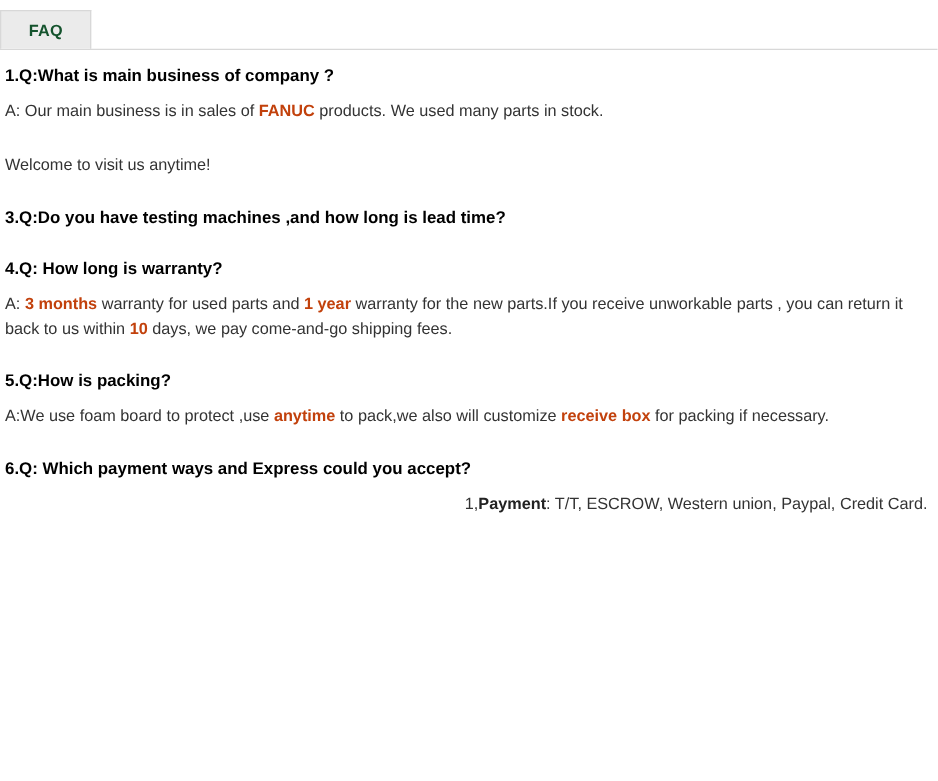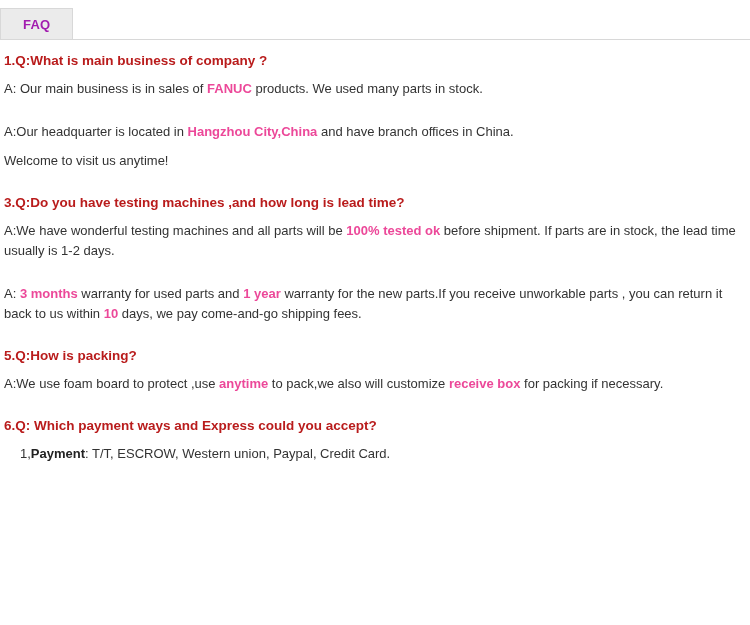--- a/index.html
+++ b/index.html
@@ -34,56 +34,57 @@
     height: 31px;
     box-sizing: border-box;
     padding: 0 22px;
     display: flex;
     align-items: center;
     background: #ebebeb;
     border: 1px solid #d8d8d8;
     border-bottom: none;
     font-size: 13px;
     font-weight: bold;
-    color: #a21caf;
+    color: #14532d;
     letter-spacing: 0.2px;
   }
   .content {
     padding: 12px 8px 0 4px;
     box-sizing: border-box;
   }
   .qline {
     font-size: 13.5px;
     font-weight: bold;
-    color: #b91c1c;
+    color: #000000;
     margin: 0 0 9px 0;
     line-height: 18px;
   }
   .aline {
     font-size: 13px;
     color: #333333;
     margin: 0 0 9px 0;
     line-height: 20px;
   }
   .aline.wide {
     max-width: 735px;
   }
   .spacer {
     height: 14px;
   }
   b.strong {
     font-weight: bold;
-    color: #ec4899;
+    color: #c2410c;
   }
   .sub {
     font-size: 13px;
     color: #333333;
     margin: 0 0 7px 0;
     line-height: 19px;
     padding-left: 16px;
+    text-align: right;
   }
   .sub .lbl {
     font-weight: bold;
     color: #222222;
   }
 </style>
 </head>
 <body>
 
 <div class="page">
@@ -96,33 +97,28 @@
 
   <div class="content">
 
     <p class="qline">1.Q:What is main business of company ?</p>
     <p class="aline">
       <span>A:  Our main business is in sales of  </span><b class="strong">FANUC</b><span> products. We used many parts in stock.</span>
     </p>
     <div class="spacer"></div>
 
     <p class="aline">
-      <span>A:Our headquarter is located in </span><b class="strong">Hangzhou City,China</b><span> and have branch offices in China.</span>
-    </p>
-    <p class="aline">
       <span>Welcome to visit us anytime!</span>
     </p>
     <div class="spacer"></div>
 
     <p class="qline">3.Q:Do you have testing machines ,and how long is lead time?</p>
-    <p class="aline wide">
-      <span>A:We have wonderful testing machines and all parts will be </span><b class="strong">100% tested ok</b><span> before shipment. If parts are in stock, the lead time usually is 1-2 days.</span>
-    </p>
     <div class="spacer"></div>
 
+    <p class="qline">4.Q: How long is warranty?</p>
     <p class="aline wide">
       <span>A: </span><b class="strong">3 months</b><span> warranty for used parts and </span><b class="strong">1 year</b><span> warranty for the new parts.If you receive unworkable parts , you can return it back to us within </span><b class="strong">10</b><span> days, we pay come-and-go shipping fees.</span>
     </p>
     <div class="spacer"></div>
 
     <p class="qline">5.Q:How is packing?</p>
     <p class="aline wide">
       <span>A:We use foam board to protect ,use </span><b class="strong">anytime</b><span> to pack,we also will customize </span><b class="strong">receive box</b><span> for packing if necessary.</span>
     </p>
     <div class="spacer"></div>

